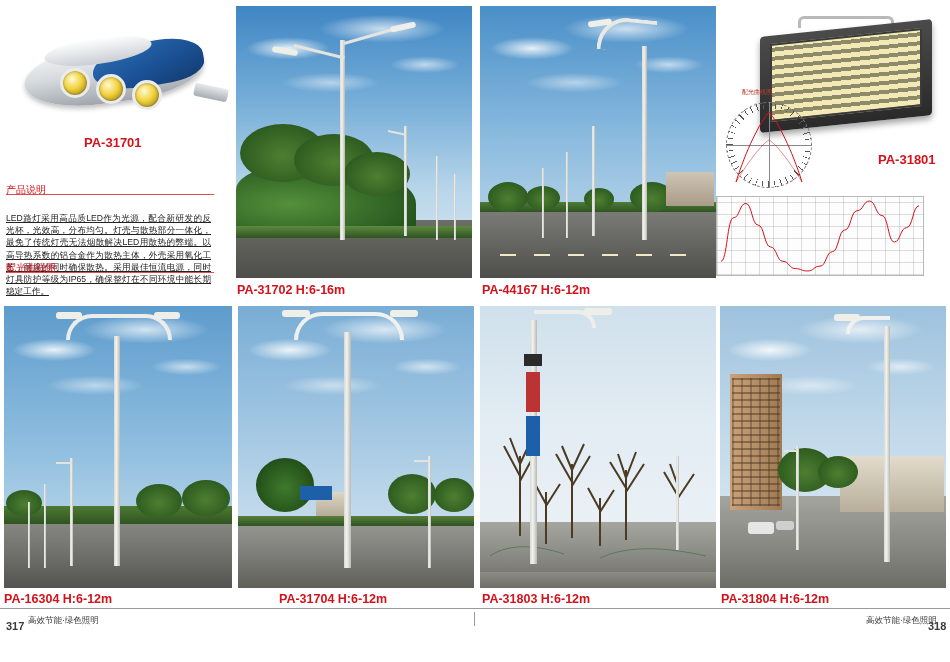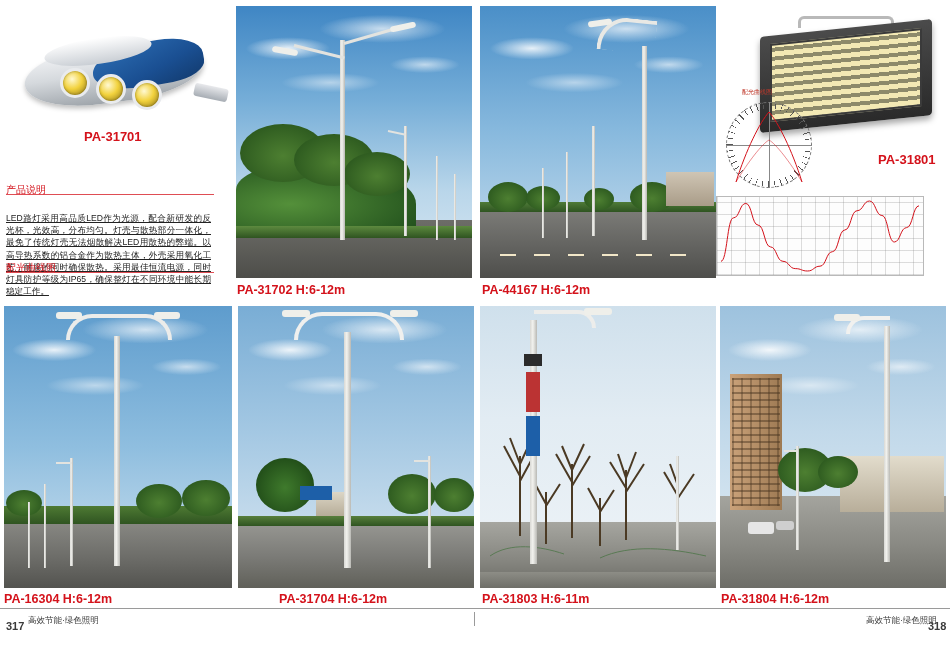--- a/index.html
+++ b/index.html
@@ -220,21 +220,21 @@
 
   <div class="lamp3d">
     <div class="lamp-body"></div>
     <div class="lamp-blue"></div>
     <div class="lamp-top"></div>
     <div class="led" style="left:42px; top:52px;"></div>
     <div class="led" style="left:78px; top:58px;"></div>
     <div class="led" style="left:114px; top:64px;"></div>
     <div class="lamp-stem"></div>
   </div>
-  <div class="code-label" style="left:84px; top:129px;text-align:right;">PA-31701</div>
+  <div class="code-label" style="left:84px; top:135px;text-align:right;">PA-31701</div>
 
   <div class="txt-head" style="left:6px; top:183px;">产品说明</div>
   <div class="hr-red" style="left:6px; top:194px; width:208px;"></div>
   <div class="txt-body" style="left:6px; top:212px;text-decoration:underline;">LED路灯采用高品质LED作为光源，配合新研发的反光杯，光效高，分布均匀。灯壳与散热部分一体化，最免了传统灯壳无法烟散解决LED用散热的弊端。以高导热系数的铝合金作为散热主体，外壳采用氧化工艺，耐腐的同时确保散热。采用最佳恒流电源，同时灯具防护等级为IP65，确保整灯在不同环境中能长期稳定工作。</div>
 
   <div class="txt-head" style="left:6px; top:261px;">配光曲线图</div>
   <div class="hr-red" style="left:6px; top:272px; width:208px;"></div>
 
   <div class="photo" style="left:236px; top:6px; width:236px; height:272px;">
     <div class="sky"></div>
@@ -252,21 +252,21 @@
     <div class="arm" style="left:108px; top:36px; width:56px; height:3px; transform:rotate(-16deg);"></div>
     <div class="arm" style="left:58px; top:38px; width:52px; height:3px; transform:rotate(14deg);"></div>
     <div class="lamphead" style="left:154px; top:18px; width:26px; height:6px; transform:rotate(-12deg);"></div>
     <div class="lamphead" style="left:36px; top:42px; width:26px; height:6px; transform:rotate(10deg);"></div>
 
     <div class="pole" style="left:168px; top:120px; width:3px; height:110px;"></div>
     <div class="arm" style="left:152px; top:124px; width:18px; height:2px; transform:rotate(12deg);"></div>
     <div class="pole" style="left:200px; top:150px; width:2px; height:84px;"></div>
     <div class="pole" style="left:218px; top:168px; width:2px; height:66px;"></div>
   </div>
-  <div class="caption" style="left:237px; top:283px;">PA-31702 H:6-12m</div>
+  <div class="caption" style="left:237px; top:283px;">PA-31702 H:6-16m</div>
 
   <div class="photo" style="left:480px; top:6px; width:236px; height:272px;">
     <div class="sky" style="background:linear-gradient(180deg,#4a8fc8 0%,#86b8dd 45%,#cfe2ef 100%);"></div>
     <div class="clouds"></div>
     <div class="ground" style="height:70px; background:linear-gradient(180deg,#7d7d79 0%,#636360 55%,#4e4e4b 100%);"></div>
     <div style="position:absolute; left:0; bottom:66px; width:236px; height:10px; background:linear-gradient(180deg,#4f7b38,#2e5421);"></div>
     <div class="tree" style="left:8px; bottom:66px; width:40px; height:30px;"></div>
     <div class="tree" style="left:46px; bottom:68px; width:34px; height:24px;"></div>
     <div class="tree" style="left:104px; bottom:68px; width:30px; height:22px;"></div>
     <div class="tree" style="left:150px; bottom:66px; width:44px; height:30px;"></div>
@@ -388,21 +388,21 @@
          border-top:4px solid #ededeb; border-right:4px solid #ededeb;
          border-radius:0 18px 0 0;"></div>
     <div class="lamphead" style="left:104px; top:2px; width:28px; height:7px;"></div>
     <div style="position:absolute; left:44px; top:48px; width:18px; height:12px; background:#2b2b2b;"></div>
     <div style="position:absolute; left:46px; top:66px; width:14px; height:40px; background:#b33;"></div>
     <div style="position:absolute; left:46px; top:110px; width:14px; height:40px; background:#1d5fa8;"></div>
     <div class="pole" style="left:196px; top:150px; width:3px; height:94px;"></div>
     <div style="position:absolute; left:0; bottom:0; width:236px; height:16px;
          background:linear-gradient(180deg,#8d8d86,#6e6e68);"></div>
   </div>
-  <div class="caption" style="left:482px; top:592px;">PA-31803 H:6-11m</div>
+  <div class="caption" style="left:482px; top:592px;">PA-31803 H:6-12m</div>
 
   <div class="photo" style="left:720px; top:306px; width:226px; height:282px;">
     <div class="sky" style="background:linear-gradient(180deg,#9dc2de 0%,#c2d9ea 45%,#e3eef5 100%);"></div>
     <div class="clouds"></div>
     <div class="ground" style="height:92px; background:linear-gradient(180deg,#a4a49e 0%,#888882 55%,#6d6d67 100%);"></div>
 
     <div class="bldg" style="left:10px; top:68px; width:52px; height:136px;
          background:linear-gradient(90deg,#caa27a,#9e7a53);"></div>
     <div style="position:absolute; left:12px; top:72px; width:48px; height:128px;
          background:repeating-linear-gradient(0deg, rgba(70,50,30,.45) 0 2px, rgba(0,0,0,0) 2px 7px),

